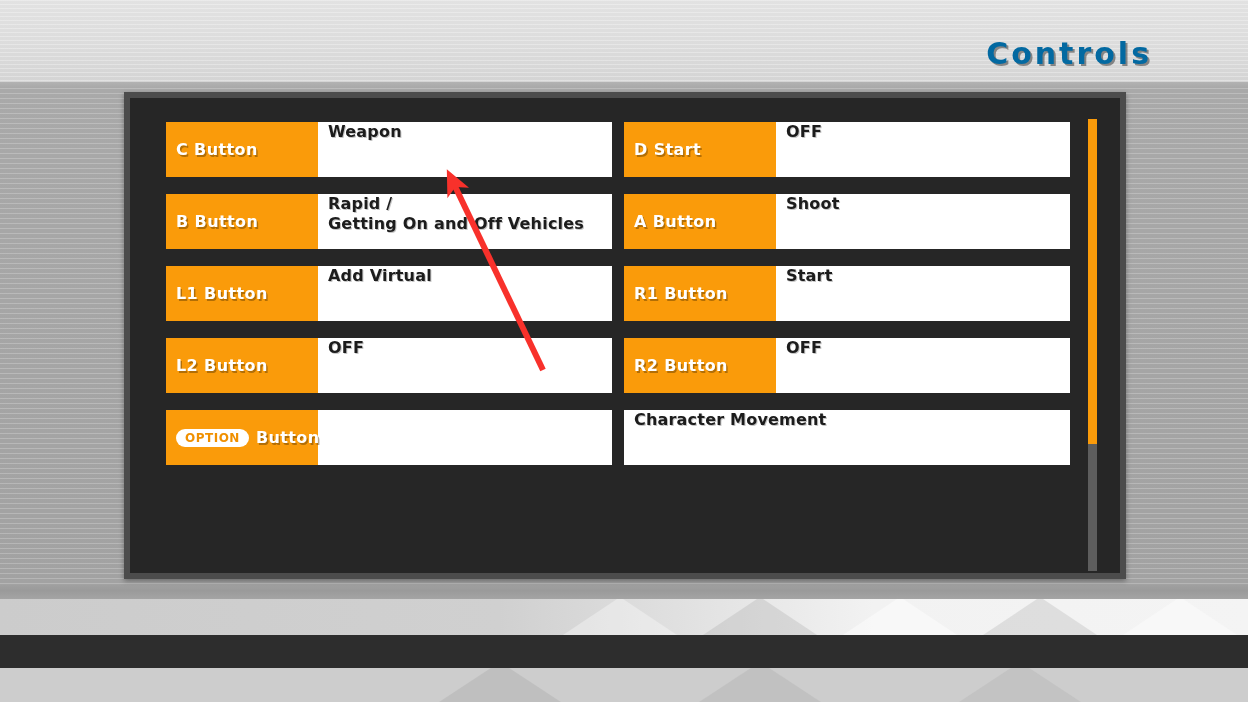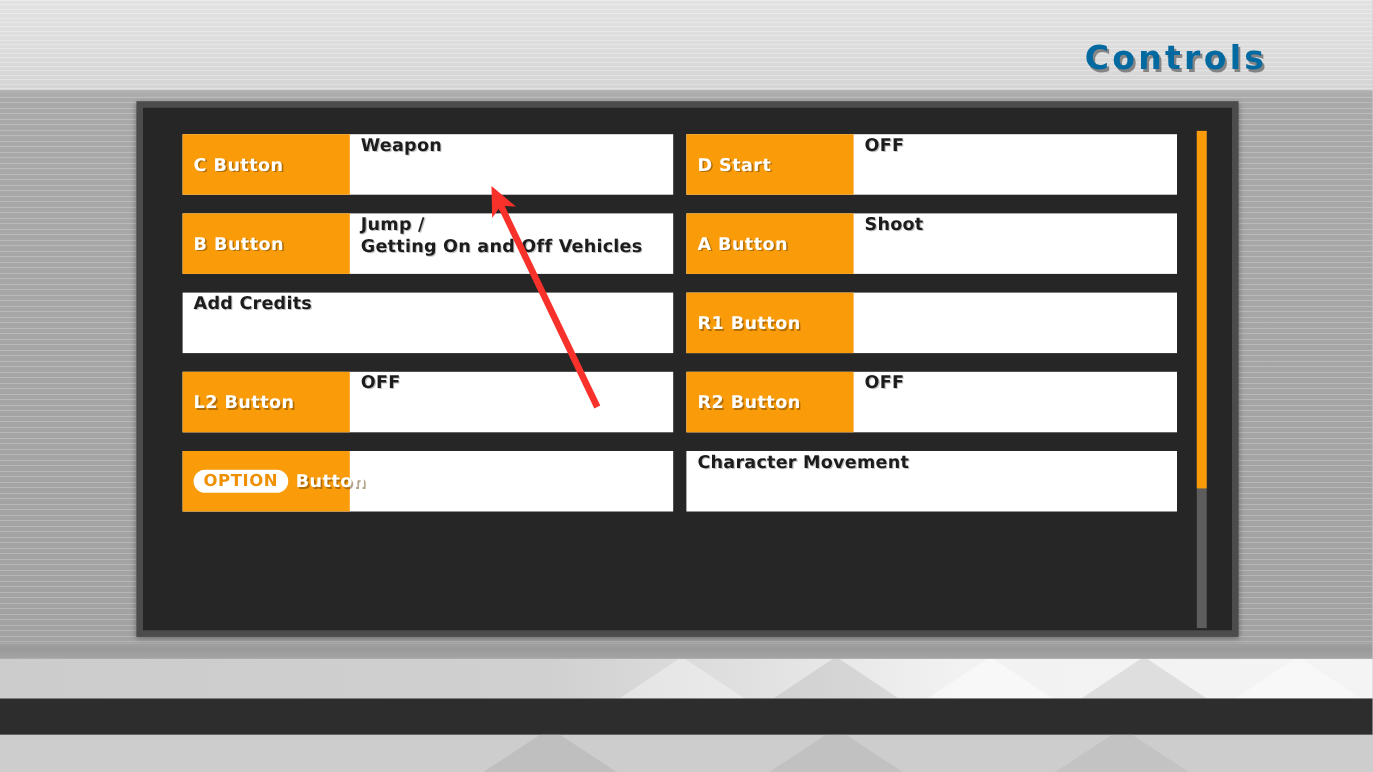--- a/index.html
+++ b/index.html
@@ -173,21 +173,21 @@
     text-shadow: 1px 1px 0 rgba(150,150,150,0.55);
   }
   .entry .value .line2 { display: block; }
 
   
   .optpill {
     display: inline-block;
     background: #ffffff;
     color: #f09000;
     border-radius: 11px;
-    font-size: 15px;
+    font-size: 12px;
     font-weight: 700;
     letter-spacing: 0.5px;
     padding: 3px 9px 3px 9px;
     margin-right: 7px;
     text-shadow: none;
     font-family: "DejaVu Sans", sans-serif;
     line-height: 1;
   }
 
   
@@ -275,40 +275,44 @@
             <div class="value">
                 <span>OFF</span>
               </div>
           </div>
         </div>
 
         <div class="row-pair">
           <div class="entry">
             <div class="label">B Button</div>
             <div class="value">
-              <span>Jump /</span>
+              <span>Rapid /</span>
               <span class="line2">Getting On and Off Vehicles</span>
             </div>
           </div>
           <div class="entry">
             <div class="label">A Button</div>
             <div class="value">
                 <span>Shoot</span>
               </div>
           </div>
         </div>
 
         <div class="row-pair">
           <div class="entry">
-            <div class="value">
-                <span>Add Credits</span>
+            <div class="label">L1 Button</div>
+            <div class="value">
+                <span>Add Virtual</span>
               </div>
           </div>
           <div class="entry">
             <div class="label">R1 Button</div>
+            <div class="value">
+                <span>Start</span>
+              </div>
           </div>
         </div>
 
         <div class="row-pair">
           <div class="entry">
             <div class="label">L2 Button</div>
             <div class="value">
                 <span>OFF</span>
               </div>
           </div>

